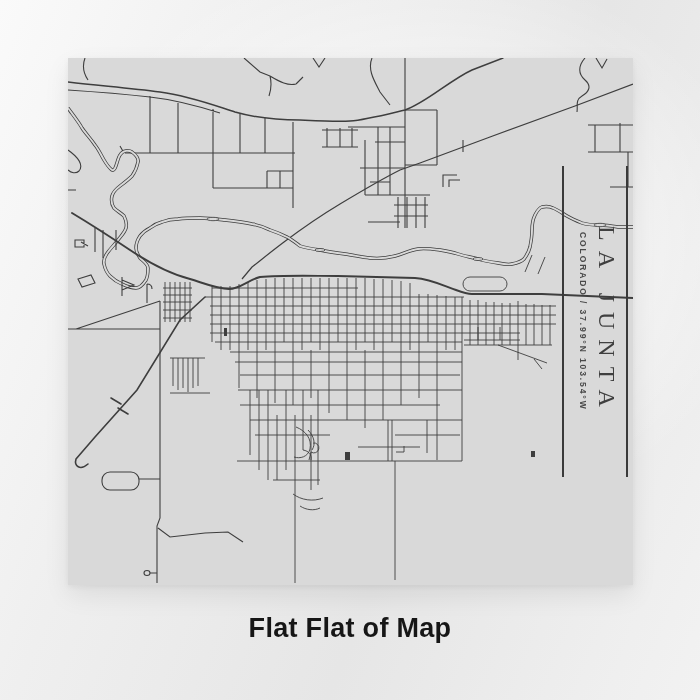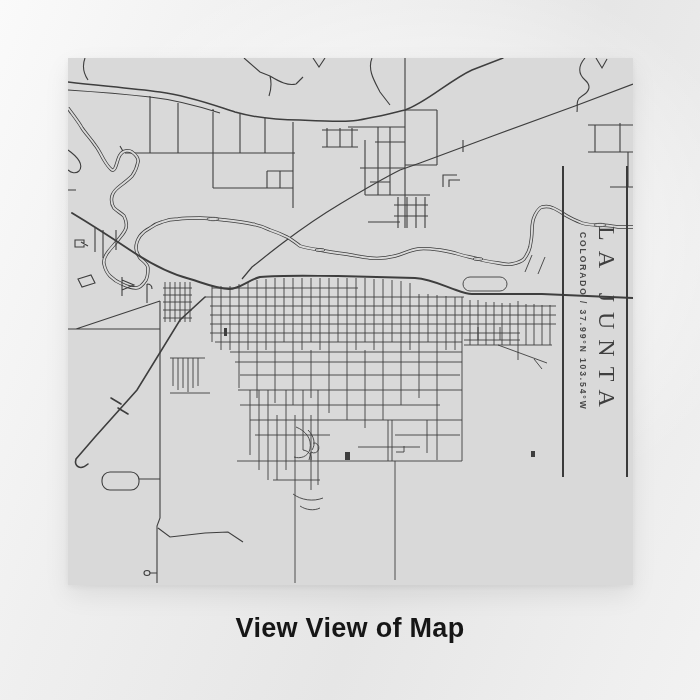--- a/index.html
+++ b/index.html
@@ -111,14 +111,14 @@
     <div class="title-panel">
       <div class="rule rule-left"></div>
       <div class="rule rule-right"></div>
       <div class="vtext">
         <div class="map-title">LA JUNTA</div>
         <div class="map-subtitle">COLORADO / 37.99°N 103.54°W</div>
       </div>
     </div>
   </div>
 
-  <div class="caption">View View of Map</div>
+  <div class="caption">Flat Flat of Map</div>
 </div>
 
 </body></html>

